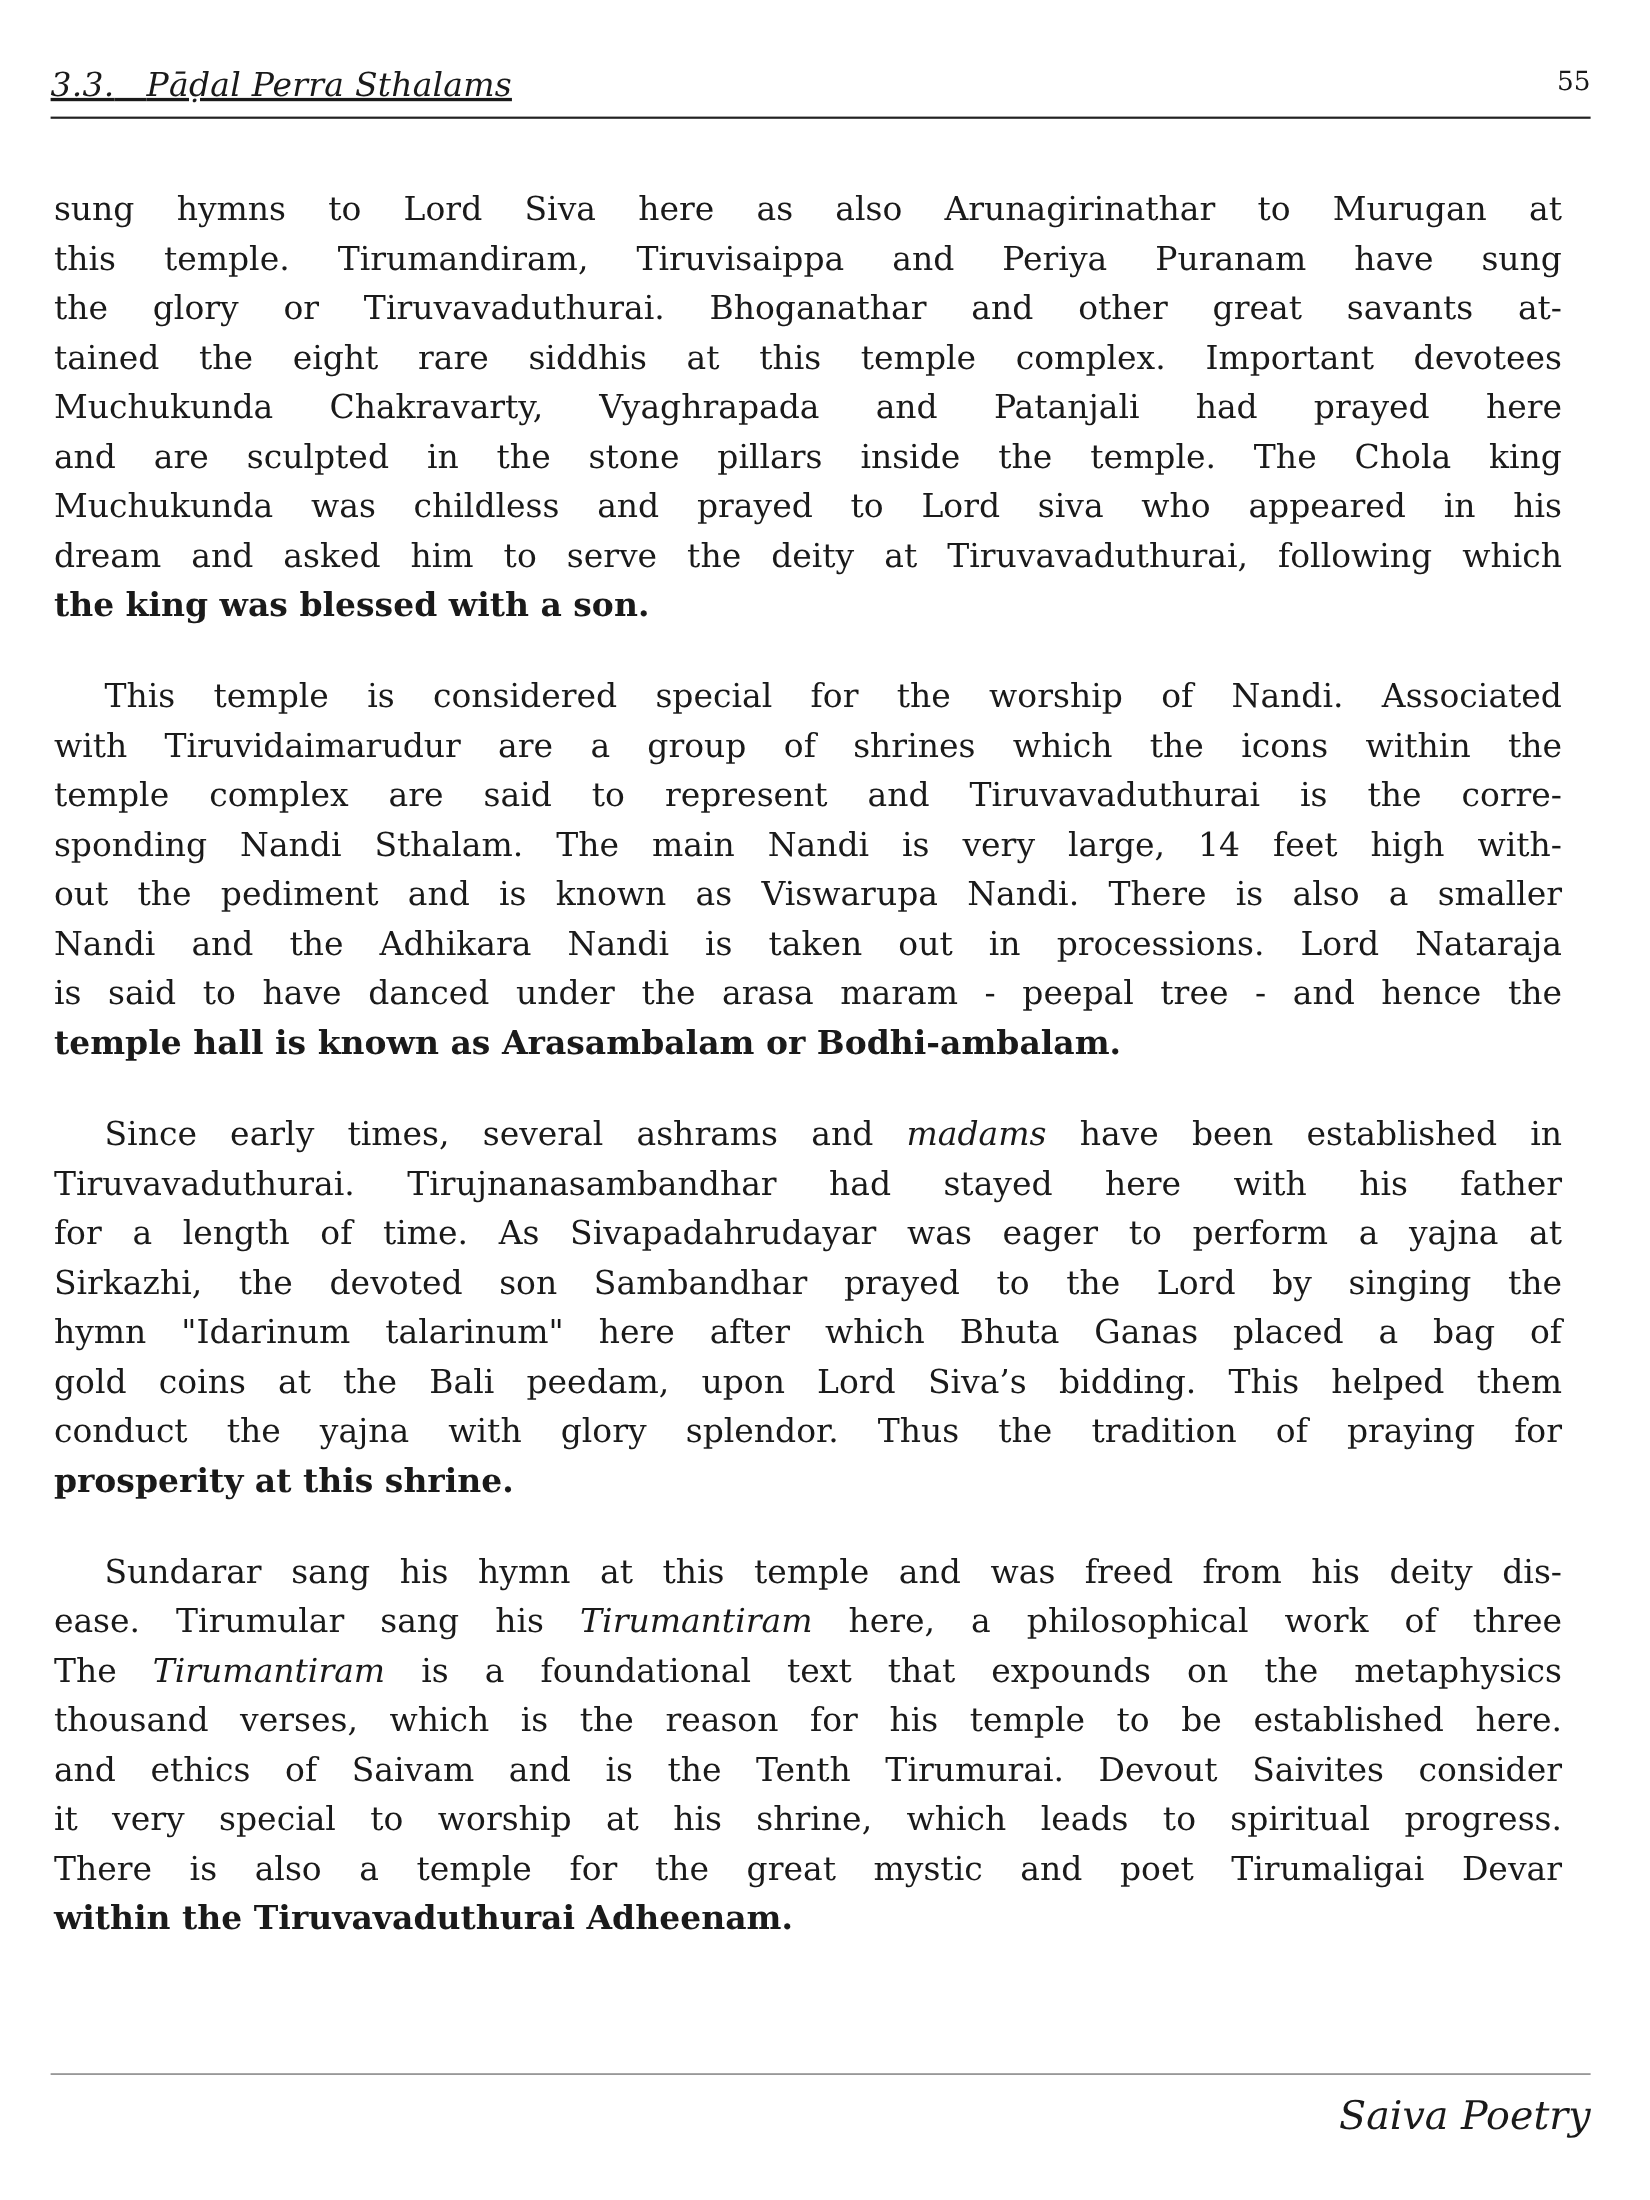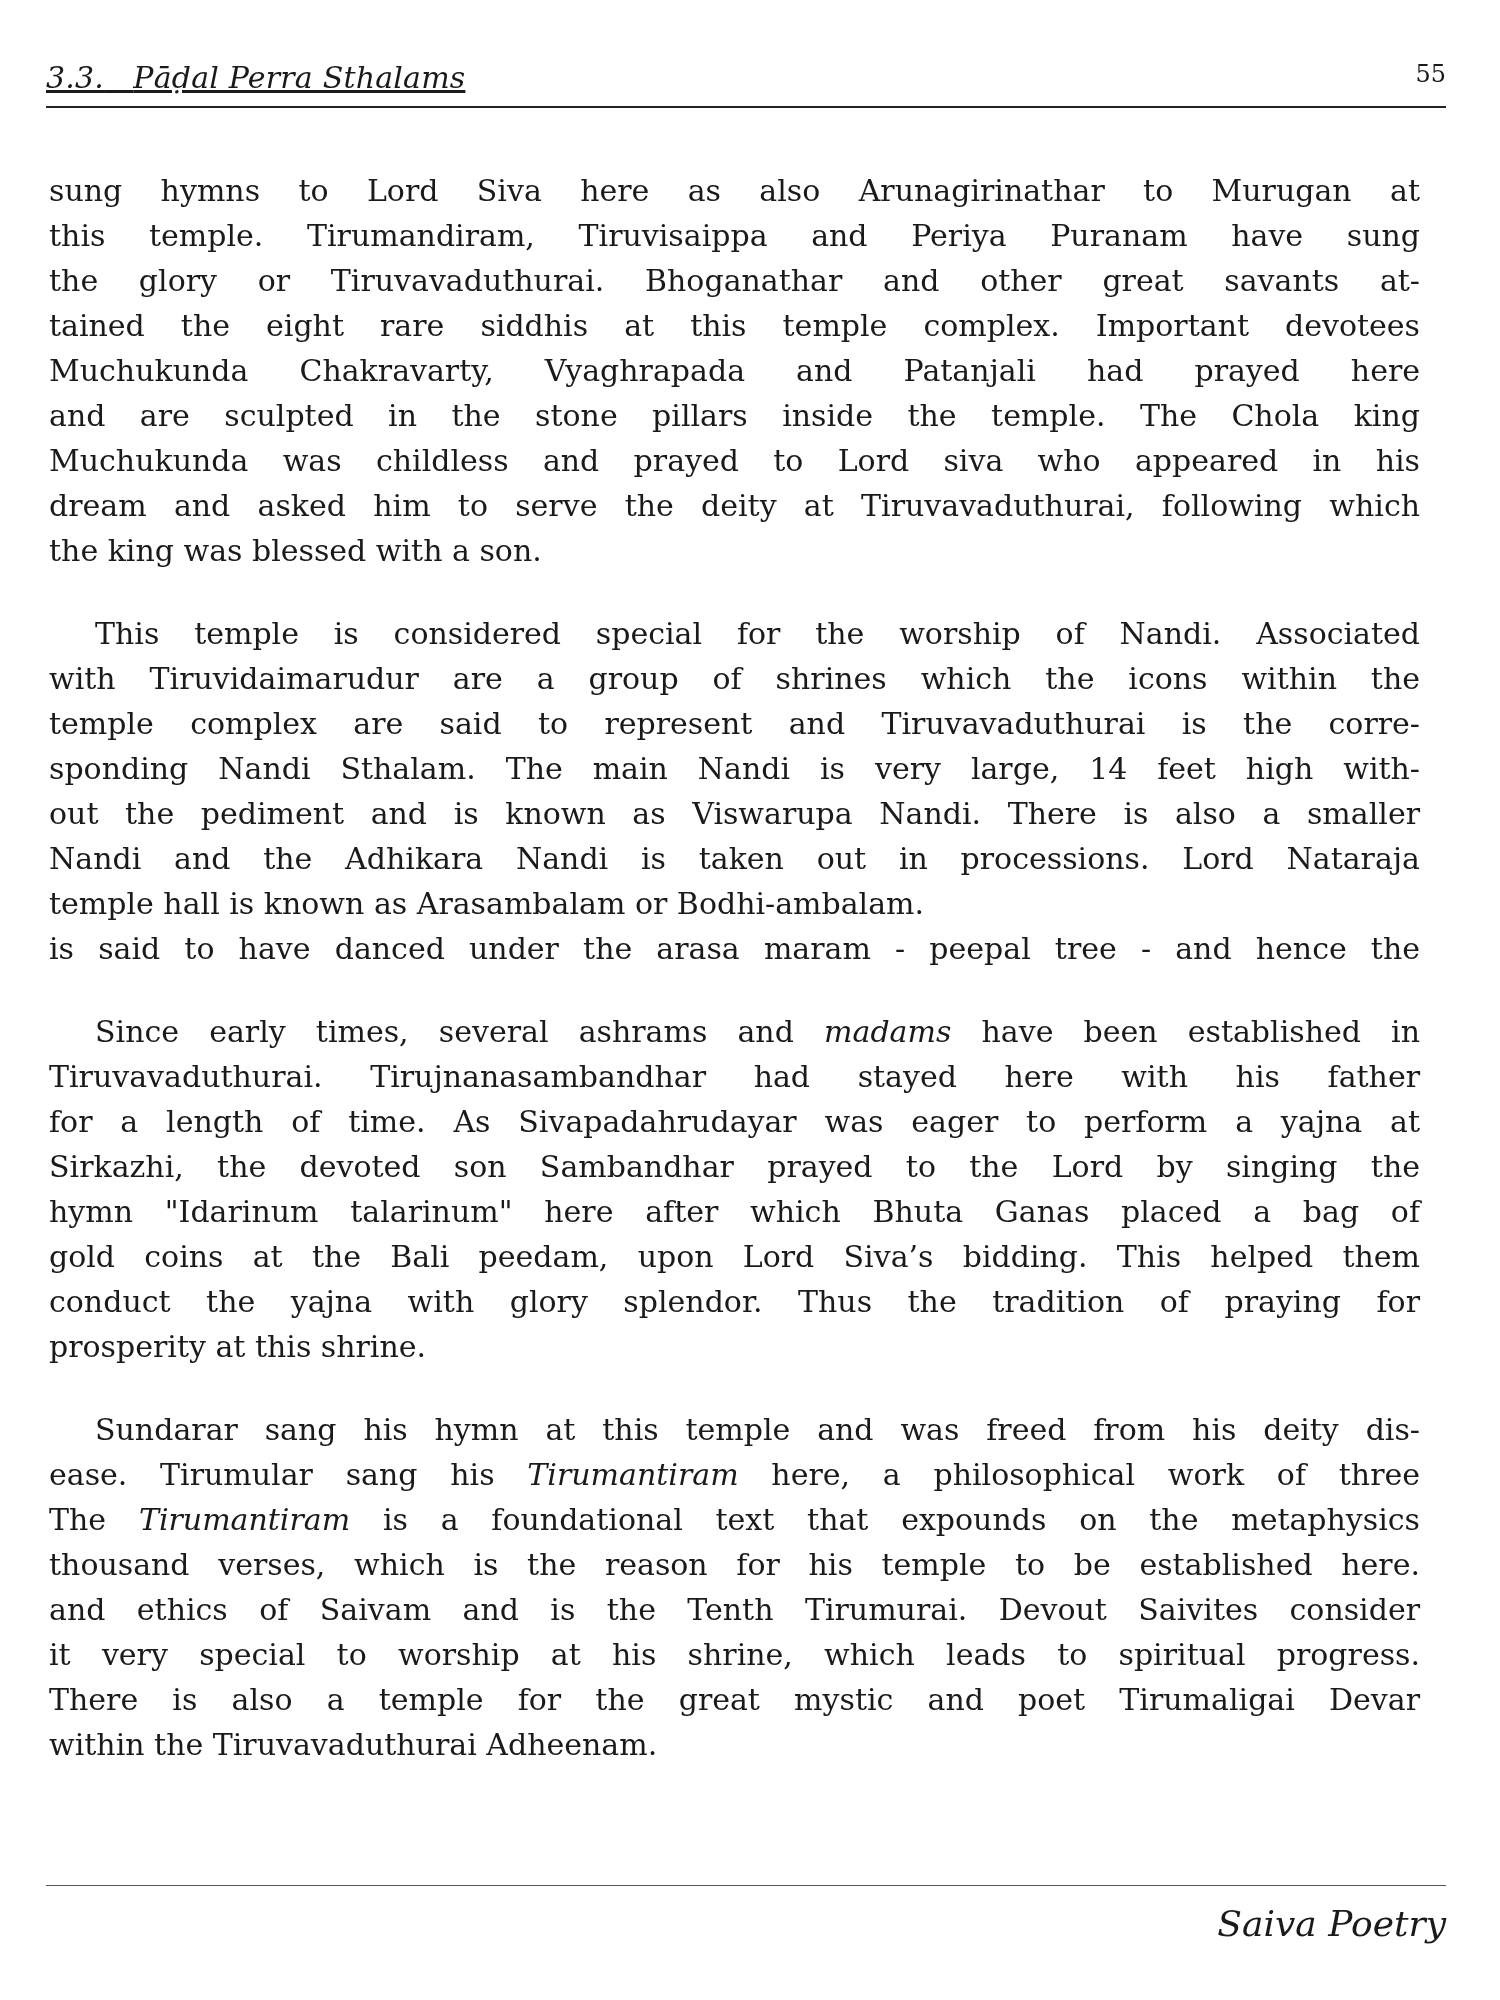--- a/index.html
+++ b/index.html
@@ -6,21 +6,21 @@
   body { width: 1500px; height: 2000px; position: relative; overflow: hidden;
          font-family: "DejaVu Serif", "Liberation Serif", serif; color: #1a1a1a; }
   .header { position: absolute; left: 46px; top: 60px; width: 1400px; height: 44px; }
   .header .title { position: absolute; left: 0; top: 0; font-style: italic; font-size: 30px; letter-spacing: 0.2px; text-decoration: underline; }
   .header .pagenum { position: absolute; right: 0; top: 0; font-size: 24px; }
   .header-rule { position: absolute; left: 46px; top: 106px; width: 1400px; height: 2px; background: #222; }
   .body { position: absolute; left: 49px; top: 168px; width: 1371px; }
   .para { margin: 0 0 38px 0; }
   .line { display: block; height: 45px; line-height: 45px; font-size: 30px;
           text-align: justify; text-align-last: justify; white-space: nowrap; overflow: visible; }
-  .line.last { text-align-last: left; }
+  .line.last { text-align-last: left; font-weight: bold; }
   .line.first { text-indent: 46px; }
   .footer-rule { position: absolute; left: 46px; top: 1885px; width: 1400px; height: 1px; background: #555; }
   .footer { position: absolute; right: 54px; top: 1903px; font-style: italic; font-size: 36px; }
   i { }
 </style>
 </head>
 <body>
 
 <div class="header">
   <div class="title">
@@ -43,22 +43,22 @@
     <span class="line">dream and asked him to serve the deity at Tiruvavaduthurai, following which</span>
     <span class="line last">the king was blessed with a son.</span>
   </div>
   <div class="para">
     <span class="line first">This temple is considered special for the worship of Nandi.  Associated</span>
     <span class="line">with Tiruvidaimarudur are a group of shrines which the icons within the</span>
     <span class="line">temple complex are said to represent and Tiruvavaduthurai is the corre-</span>
     <span class="line">sponding Nandi Sthalam. The main Nandi is very large, 14 feet high with-</span>
     <span class="line">out the pediment and is known as Viswarupa Nandi. There is also a smaller</span>
     <span class="line">Nandi and the Adhikara Nandi is taken out in processions. Lord Nataraja</span>
+    <span class="line">is said to have danced under the arasa maram - peepal tree - and hence the</span>
     <span class="line last">temple hall is known as Arasambalam or Bodhi-ambalam.</span>
-    <span class="line">is said to have danced under the arasa maram - peepal tree - and hence the</span>
   </div>
   <div class="para">
     <span class="line first">Since early times, several ashrams and <i>madams</i> have been established in</span>
     <span class="line">Tiruvavaduthurai.  Tirujnanasambandhar had stayed here with his father</span>
     <span class="line">for a length of time. As Sivapadahrudayar was eager to perform a yajna at</span>
     <span class="line">Sirkazhi, the devoted son Sambandhar prayed to the Lord by singing the</span>
     <span class="line">hymn "Idarinum talarinum" here after which Bhuta Ganas placed a bag of</span>
     <span class="line">gold coins at the Bali peedam, upon Lord Siva’s bidding. This helped them</span>
     <span class="line">conduct the yajna with glory splendor.  Thus the tradition of praying for</span>
     <span class="line last">prosperity at this shrine.</span>

